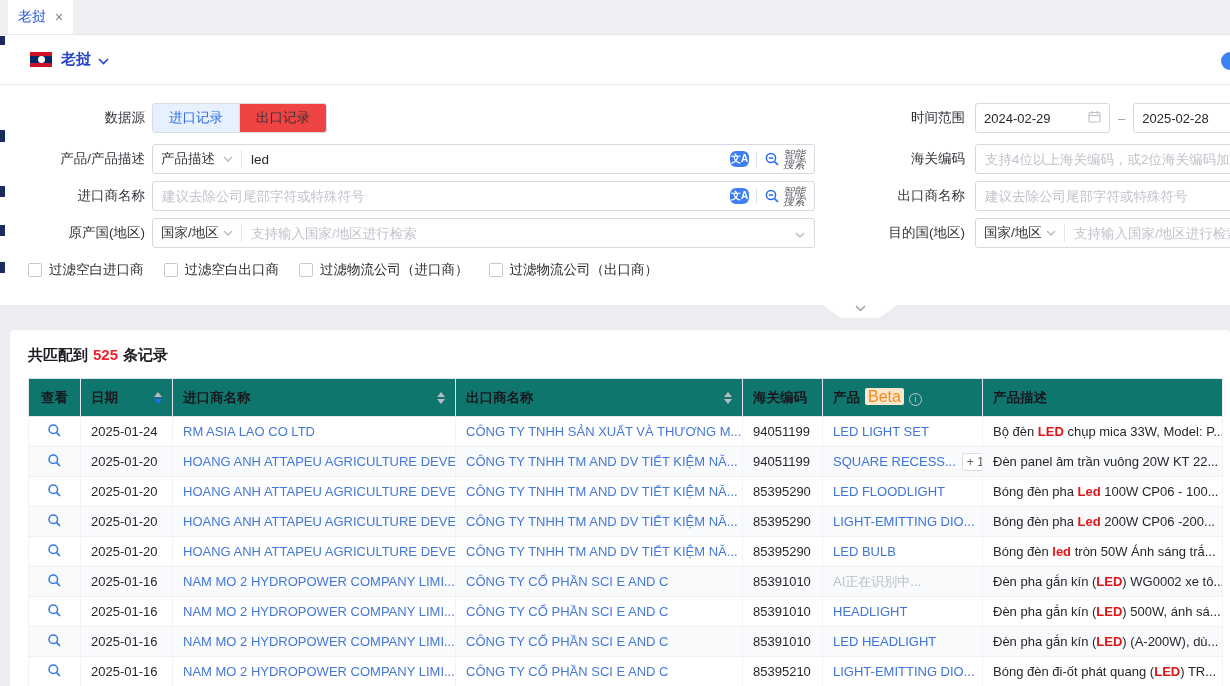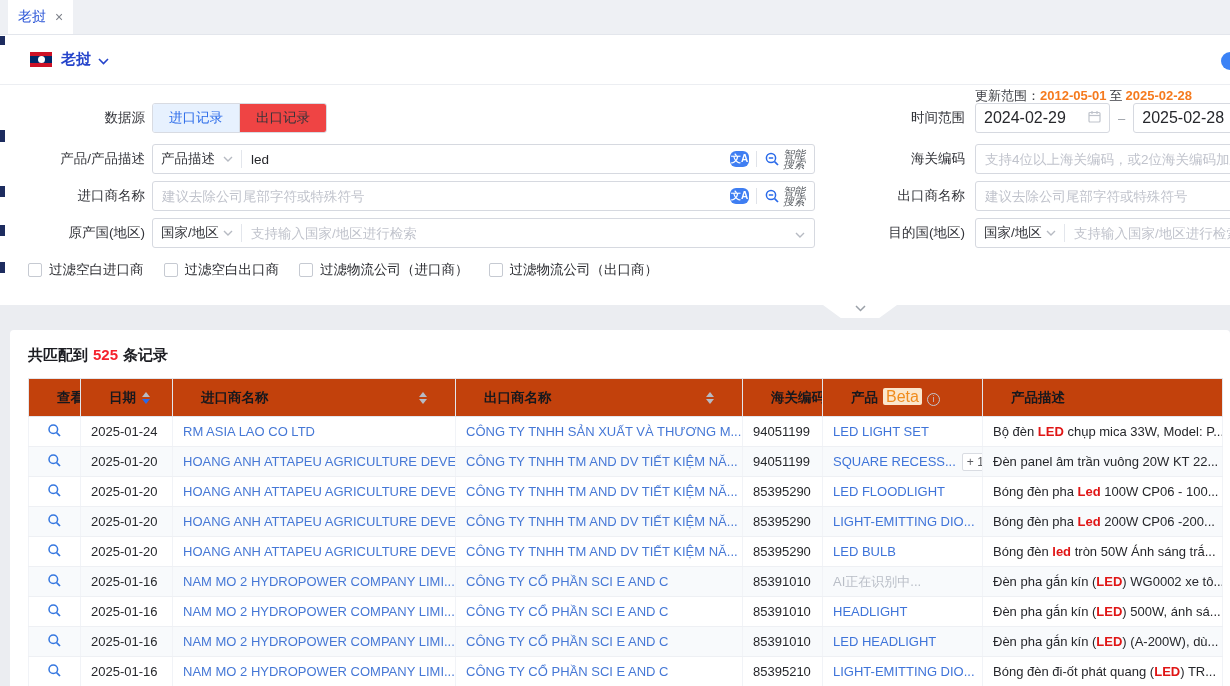--- a/index.html
+++ b/index.html
@@ -44,38 +44,38 @@
   .combo input { border:none; outline:none; flex:1; min-width:0; padding:0 9px; font-size:13.5px; color:#26272b; background:transparent; }
   .combo input::placeholder { color:#c0c3cc; }
   .icon-group { display:flex; align-items:center; gap:7px; padding-right:9px; flex:none; }
   .trans-icon { width:19px; height:16px; background:#3f7ef2; border-radius:6px; color:#fff; font-size:10px; font-weight:700; display:flex; align-items:center; justify-content:center; cursor:pointer; }
   .vdiv { width:1px; height:16px; background:#e0e3e9; }
   .smart { display:flex; align-items:center; gap:3px; cursor:pointer; }
   .smart-text { font-size:11px; line-height:10px; color:#5c6066;font-style:italic; }
   .chev-gray { color:#b6bac2; margin-right:9px; }
 
   .datebox { display:flex; align-items:center; height:30px; border:1px solid #d6d9e0; border-radius:3px; padding:0 8px; background:#fff; }
-  .datebox input { border:none; outline:none; width:100%; min-width:0; font-size:16px; color:#26272b; }
+  .datebox input { border:none; outline:none; width:100%; min-width:0; font-size:13px; color:#26272b; }
   .time-wrap { display:flex; align-items:center; gap:8px; }
   .range-dash { color:#9a9ea6; font-size:13px; }
 
   .checks { position:absolute; top:176px; left:28px; display:flex; gap:20px; }
   .chk { display:flex; align-items:center; gap:7px; font-size:13.5px; color:#2b2c31; cursor:pointer; white-space:nowrap; }
   .chk .box { width:14px; height:14px; border:1px solid #c6cad2; border-radius:2px; background:#fff; flex:none; }
 
   .collapse-handle { position:absolute; bottom:-13px; left:823px; width:74px; height:13px; background:#fff; clip-path:polygon(0 0,100% 0,76% 100%,24% 100%); display:flex; align-items:flex-start; justify-content:center; cursor:pointer; z-index:3; }
 
   
   .content { position:absolute; top:305px; left:0; width:1230px; height:381px; background:#ebedf1; }
   .card { position:absolute; top:25px; left:10px; width:1220px; height:360px; background:#fff; border-radius:4px 4px 0 0; }
   .summary { padding:16px 0 0 18px; font-size:15px; font-weight:700; color:#1c1d22; }
   .summary .count { color:#f5222d; margin:0 5px; }
 
   table.grid { border-collapse:collapse; table-layout:fixed; width:1194px; margin:13px 0 0 18px; }
-  .grid th { background:#c2410c; border:1px solid #e3e6ec; border-left:none; font-size:13.5px; font-weight:700; color:#17181d; text-align:left; padding:0 28px; height:38px; white-space:nowrap; overflow:hidden; }
+  .grid th { background:#0f766e; border:1px solid #e3e6ec; border-left:none; font-size:13.5px; font-weight:700; color:#17181d; text-align:left; padding:0 10px; height:38px; white-space:nowrap; overflow:hidden; }
   .grid th:first-child { border-left:1px solid #e3e6ec; text-align:center; }
   .grid td { height:30px; border-bottom:1px solid #eef0f4; border-right:1px solid #f1f3f7; padding:0 10px; font-size:13px; white-space:nowrap; overflow:hidden; background:#fff; }
   .grid td:first-child { border-left:1px solid #f1f3f7; text-align:center; }
   .grid tr.even td { background:#f8fafc; }
   .th-flex { display:flex; align-items:center; justify-content:space-between; }
   .sorter { display:inline-flex; flex-direction:column; gap:2px; margin-left:6px; }
   .tri-up { width:0; height:0; border-left:4px solid transparent; border-right:4px solid transparent; border-bottom:5px solid #b6bbc5; }
   .tri-down { width:0; height:0; border-left:4px solid transparent; border-right:4px solid transparent; border-top:5px solid #b6bbc5; }
   .tri-down.active { border-top-color:#2a6ae9; }
   .beta { background:#fbe7cd; color:#f08c1e; font-size:16px; font-weight:400; padding:0 3px; border-radius:2px; margin-left:5px; }
@@ -110,23 +110,20 @@
     <span class="country-name">老挝</span>
     <span class="chev">
       <svg width="11" height="7" viewBox="0 0 11 7">
           <polyline points="1,1 5.5,5.5 10,1" fill="none" stroke="#2544cb" stroke-width="1.6"></polyline>
         </svg>
     </span>
   </div>
 
   <div class="filter-panel">
 
-    <div class="update-line">
-      <span>更新范围：</span><span class="ud">2012-05-01</span><span class="uw">至</span><span class="ud">2025-02-28</span>
-    </div>
 
     <div class="frow" style="top:18px">
       <div class="flabel lab-l">数据源</div>
       <div class="ctl-l">
         <div class="seggroup">
           <div class="seg active">进口记录</div>
           <div class="seg">出口记录</div>
         </div>
       </div>
       <div class="flabel lab-r">时间范围</div>

